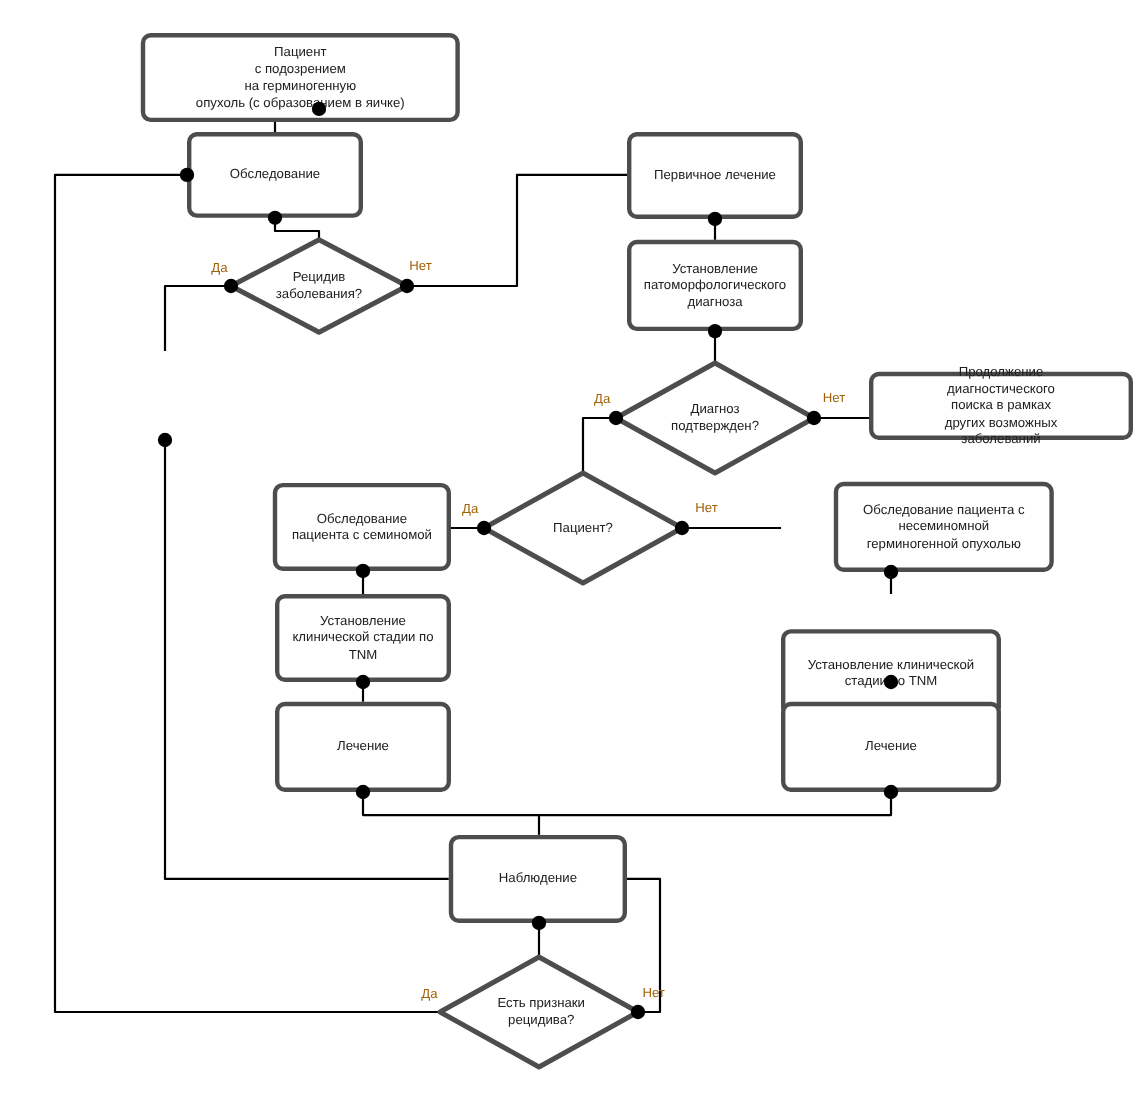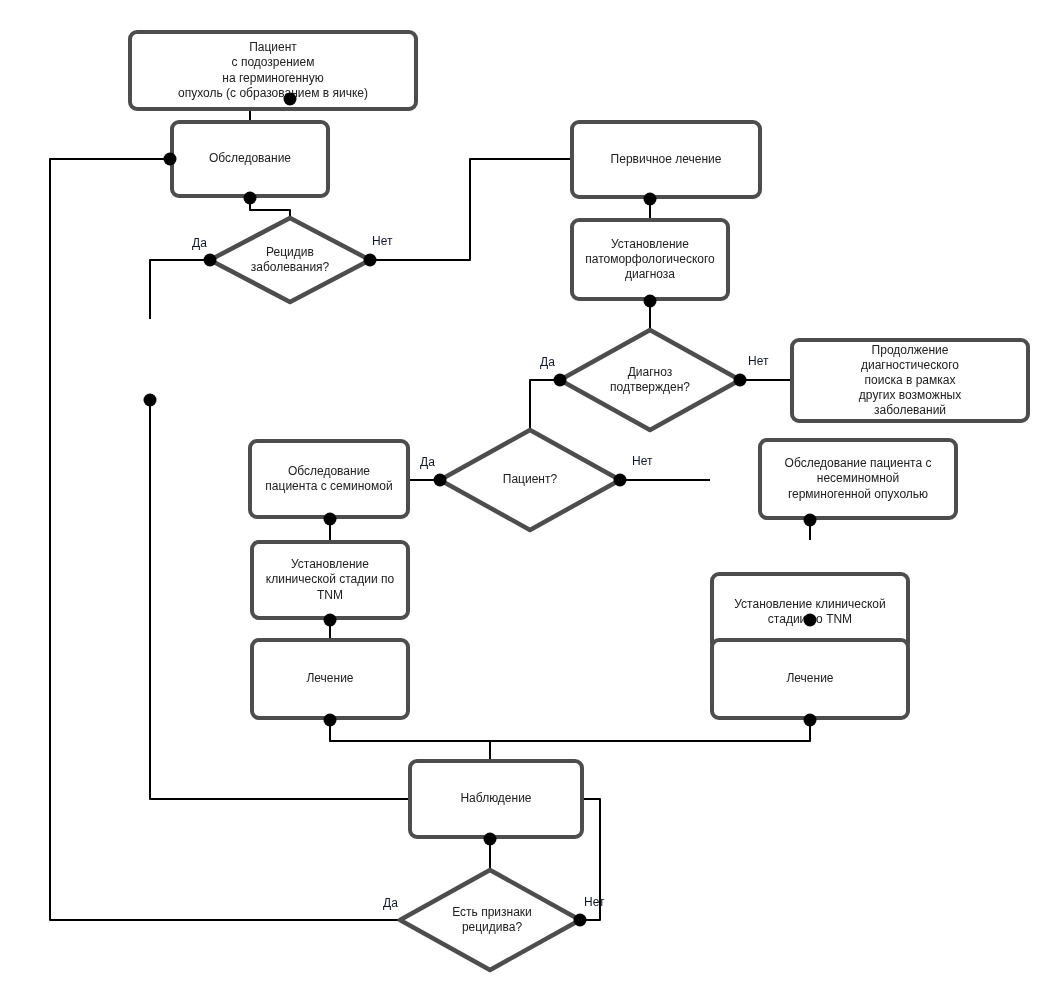--- a/index.html
+++ b/index.html
@@ -16,40 +16,40 @@
     display:flex;align-items:center;justify-content:center;
     text-align:center;font-size:12px;line-height:1.26;color:#202020;
     white-space:pre-line;padding:2px 8px;
   }
   .dlabel{
     position:absolute;z-index:4;transform:translate(-50%,-50%);
     text-align:center;font-size:12px;line-height:1.26;color:#202020;
     white-space:pre-line;width:150px;
   }
   .blabel{
-    position:absolute;z-index:4;font-size:12px;color:#0f172a;white-space:nowrap;
+    position:absolute;z-index:4;font-size:12px;color:#a16207;white-space:nowrap;
   }
   .edge{fill:none;stroke:#000000;stroke-width:2;stroke-linejoin:round;}
   .diamond{fill:#ffffff;stroke:#4d4d4d;stroke-width:4.5;stroke-linejoin:round;}
   .dot{fill:#000000;}
 
   
   #n-patient  {left:128px;top:18px; width:290px;height:81px;margin-top:12px;}
   #n-obsled   {left:170px;top:120px;width:160px;height:78px;}
-  #n-pervich  {left:570px;top:120px;width:192px;height:79px;}
+  #n-pervich  {left:570px;top:120px;width:160px;height:79px;}
   #n-patomorph{left:570px;top:218px;width:160px;height:83px;}
-  #n-prodolzh {left:790px;top:338px;width:240px;height:85px;}
+  #n-prodolzh {left:790px;top:338px;width:240px;height:62px;}
   #n-lechrec  {left:69px; top:319px;width:162px;height:81px;}
   #n-obsem    {left:248px;top:439px;width:162px;height:80px;}
   #n-obnesem  {left:710px;top:438px;width:200px;height:82px;margin-left:48px;}
   #n-tnml     {left:250px;top:540px;width:160px;height:80px;}
   #n-tnmr     {left:710px;top:540px;width:200px;height:80px;margin-top:32px;}
   #n-lechl    {left:250px;top:638px;width:160px;height:82px;}
   #n-lechr    {left:710px;top:638px;width:200px;height:82px;}
-  #n-nabl     {left:408px;top:759px;width:176px;height:80px;}
+  #n-nabl     {left:408px;top:759px;width:162px;height:80px;}
 
   
   #dl-recidiv {left:290px;top:260px;}
   #dl-diagnoz {left:650px;top:380px;}
   #dl-seminoma{left:530px;top:480px;}
   #dl-priznaki{left:492px;top:920px;}
 
   
   #bl-recidiv-yes {left:192px;top:236px;}
   #bl-recidiv-no  {left:372px;top:234px;}

